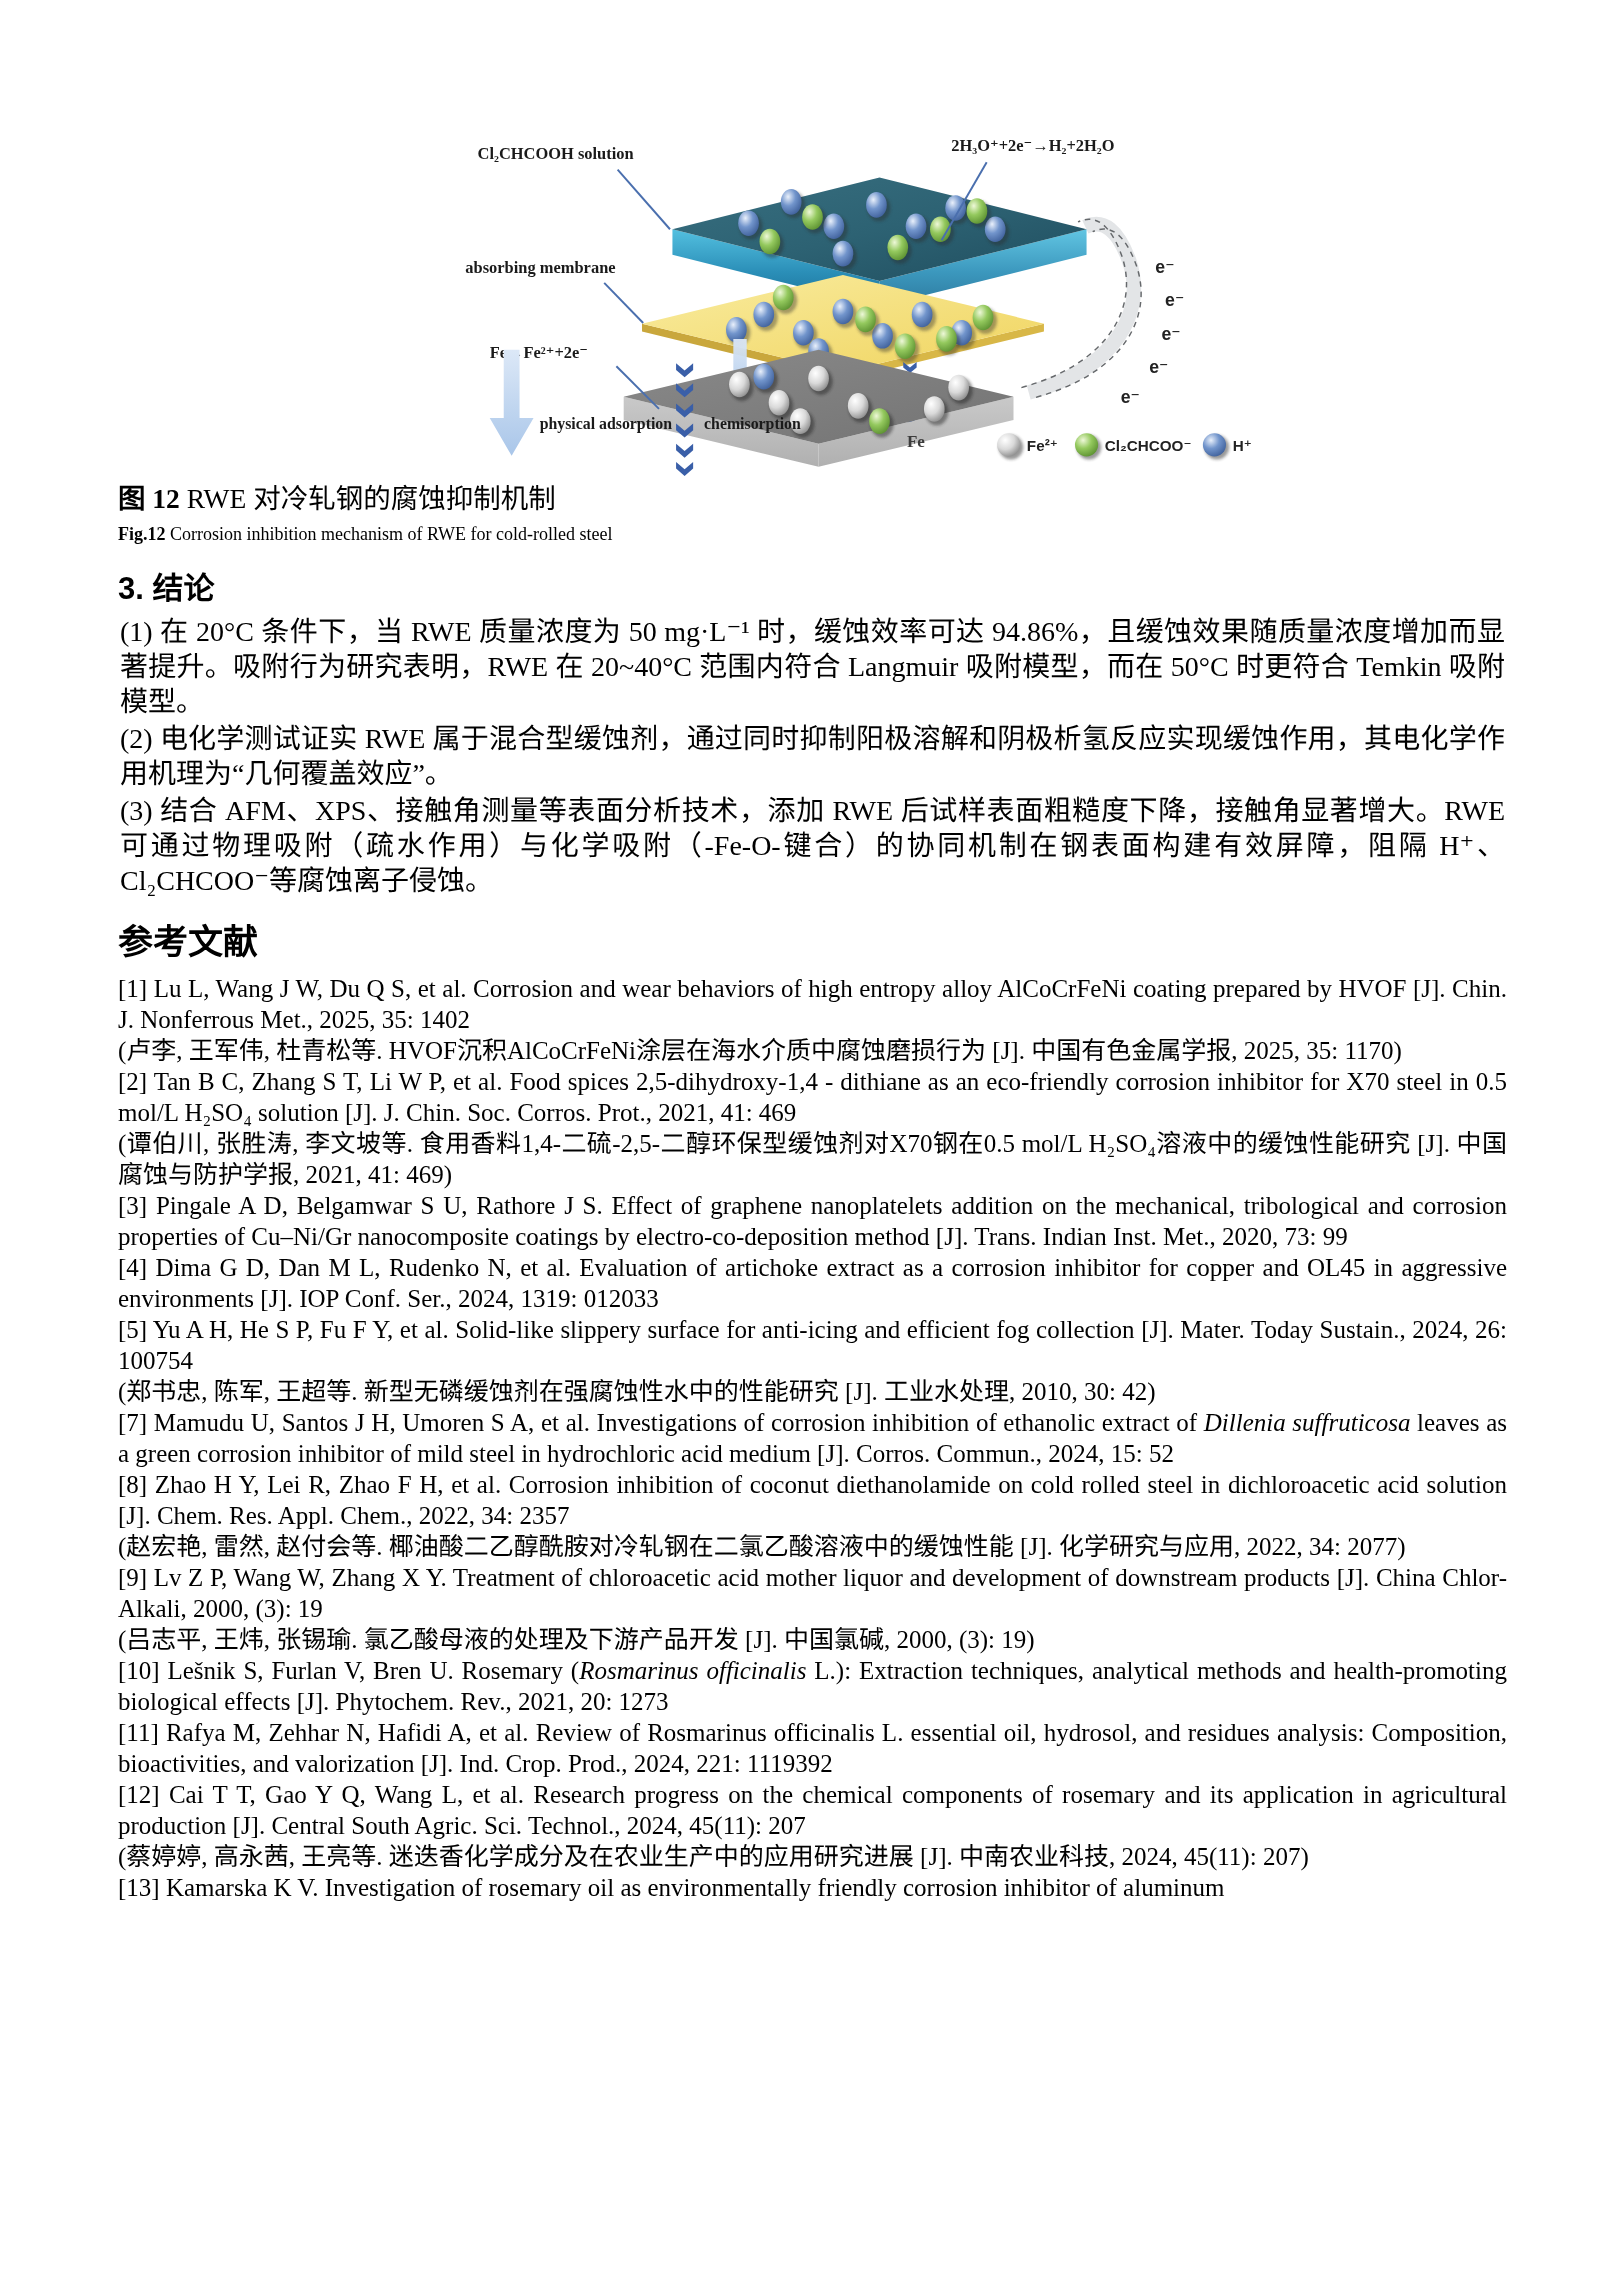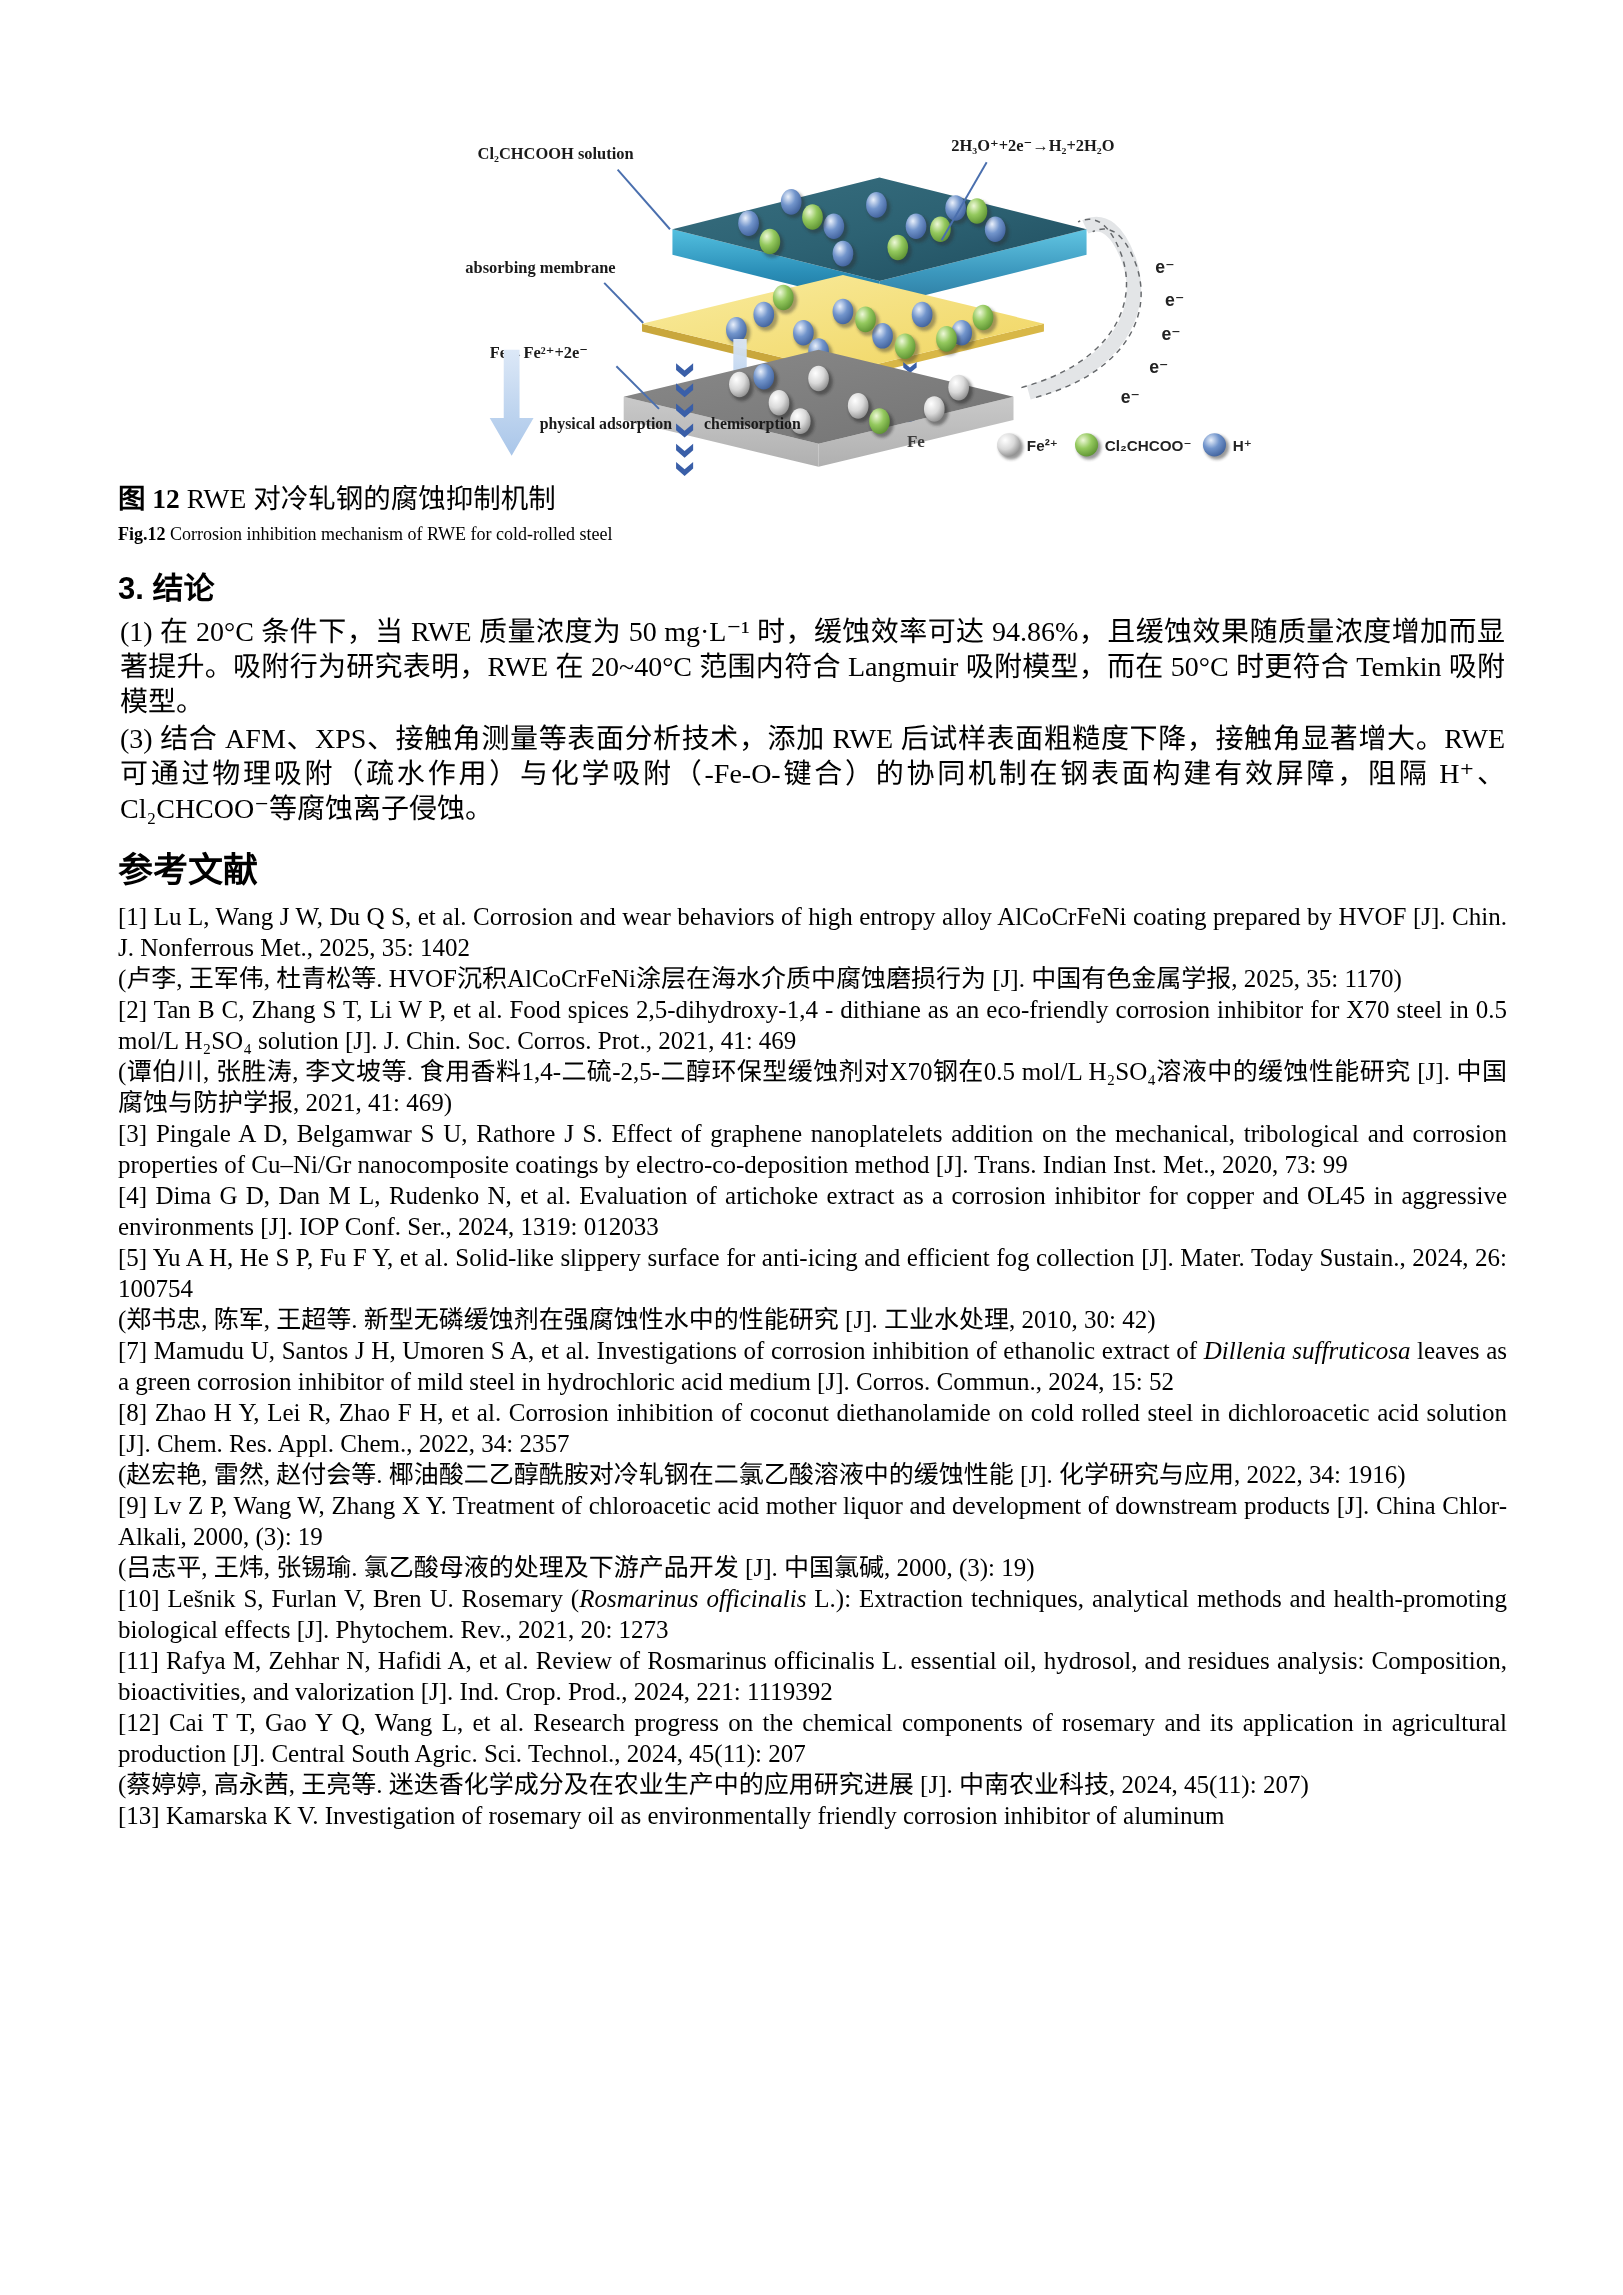--- a/index.html
+++ b/index.html
@@ -375,34 +375,35 @@
           </g>
         </g>
       </svg>
     </div>
 
     <p class="caption"><span class="bold">图 12</span><span> RWE 对冷轧钢的腐蚀抑制机制</span></p>
     <p class="caption en"><span class="bold">Fig.12</span><span> Corrosion inhibition mechanism of RWE for cold-rolled steel</span></p>
 
     <h2 class="sec-heading">3. 结论</h2>
     <p class="para">(1) 在 20°C 条件下，当 RWE 质量浓度为 50 mg·L⁻¹ 时，缓蚀效率可达 94.86%，且缓蚀效果随质量浓度增加而显著提升。吸附行为研究表明，RWE 在 20~40°C 范围内符合 Langmuir 吸附模型，而在 50°C 时更符合 Temkin 吸附模型。</p>
+    <p class="para">(2) 电化学测试证实 RWE 属于混合型缓蚀剂，通过同时抑制阳极溶解和阴极析氢反应实现缓蚀作用，其电化学作用机理为“几何覆盖效应”。</p>
     <p class="para">(3) 结合 AFM、XPS、接触角测量等表面分析技术，添加 RWE 后试样表面粗糙度下降，接触角显著增大。RWE 可通过物理吸附（疏水作用）与化学吸附（-Fe-O-键合）的协同机制在钢表面构建有效屏障，阻隔 H⁺、Cl₂CHCOO⁻等腐蚀离子侵蚀。</p>
 
     <h2 class="refs-heading">参考文献</h2>
     <p class="ref-p"><span>[1] Lu L, Wang J W, Du Q S, et al. Corrosion and wear behaviors of high entropy alloy AlCoCrFeNi coating prepared by HVOF [J]. Chin. J. Nonferrous Met., 2025, 35: 1402</span></p>
     <p class="ref-p"><span>(卢李, 王军伟, 杜青松等. HVOF沉积AlCoCrFeNi涂层在海水介质中腐蚀磨损行为 [J]. 中国有色金属学报, 2025, 35: 1170)</span></p>
     <p class="ref-p"><span>[2] Tan B C, Zhang S T, Li W P, et al. Food spices 2,5-dihydroxy-1,4 - dithiane as an eco-friendly corrosion inhibitor for X70 steel in 0.5 mol/L H₂SO₄ solution [J]. J. Chin. Soc. Corros. Prot., 2021, 41: 469</span></p>
     <p class="ref-p"><span>(谭伯川, 张胜涛, 李文坡等. 食用香料1,4-二硫-2,5-二醇环保型缓蚀剂对X70钢在0.5 mol/L H₂SO₄溶液中的缓蚀性能研究 [J]. 中国腐蚀与防护学报, 2021, 41: 469)</span></p>
     <p class="ref-p"><span>[3] Pingale A D, Belgamwar S U, Rathore J S. Effect of graphene nanoplatelets addition on the mechanical, tribological and corrosion properties of Cu–Ni/Gr nanocomposite coatings by electro-co-deposition method [J]. Trans. Indian Inst. Met., 2020, 73: 99</span></p>
     <p class="ref-p"><span>[4] Dima G D, Dan M L, Rudenko N, et al. Evaluation of artichoke extract as a corrosion inhibitor for copper and OL45 in aggressive environments [J]. IOP Conf. Ser., 2024, 1319: 012033</span></p>
     <p class="ref-p"><span>[5] Yu A H, He S P, Fu F Y, et al. Solid-like slippery surface for anti-icing and efficient fog collection [J]. Mater. Today Sustain., 2024, 26: 100754</span></p>
     <p class="ref-p"><span>(郑书忠, 陈军, 王超等. 新型无磷缓蚀剂在强腐蚀性水中的性能研究 [J]. 工业水处理, 2010, 30: 42)</span></p>
     <p class="ref-p"><span>[7] Mamudu U, Santos J H, Umoren S A, et al. Investigations of corrosion inhibition of ethanolic extract of </span><span class="em">Dillenia suffruticosa</span><span> leaves as a green corrosion inhibitor of mild steel in hydrochloric acid medium [J]. Corros. Commun., 2024, 15: 52</span></p>
     <p class="ref-p"><span>[8] Zhao H Y, Lei R, Zhao F H, et al. Corrosion inhibition of coconut diethanolamide on cold rolled steel in dichloroacetic acid solution [J]. Chem. Res. Appl. Chem., 2022, 34: 2357</span></p>
-    <p class="ref-p"><span>(赵宏艳, 雷然, 赵付会等. 椰油酸二乙醇酰胺对冷轧钢在二氯乙酸溶液中的缓蚀性能 [J]. 化学研究与应用, 2022, 34: 1916)</span></p>
+    <p class="ref-p"><span>(赵宏艳, 雷然, 赵付会等. 椰油酸二乙醇酰胺对冷轧钢在二氯乙酸溶液中的缓蚀性能 [J]. 化学研究与应用, 2022, 34: 2077)</span></p>
     <p class="ref-p"><span>[9] Lv Z P, Wang W, Zhang X Y. Treatment of chloroacetic acid mother liquor and development of downstream products [J]. China Chlor-Alkali, 2000, (3): 19</span></p>
     <p class="ref-p"><span>(吕志平, 王炜, 张锡瑜. 氯乙酸母液的处理及下游产品开发 [J]. 中国氯碱, 2000, (3): 19)</span></p>
     <p class="ref-p"><span>[10] Lešnik S, Furlan V, Bren U. Rosemary (</span><span class="em">Rosmarinus officinalis</span><span> L.): Extraction techniques, analytical methods and health-promoting biological effects [J]. Phytochem. Rev., 2021, 20: 1273</span></p>
     <p class="ref-p"><span>[11] Rafya M, Zehhar N, Hafidi A, et al. Review of Rosmarinus officinalis L. essential oil, hydrosol, and residues analysis: Composition, bioactivities, and valorization [J]. Ind. Crop. Prod., 2024, 221: 1119392</span></p>
     <p class="ref-p"><span>[12] Cai T T, Gao Y Q, Wang L, et al. Research progress on the chemical components of rosemary and its application in agricultural production [J]. Central South Agric. Sci. Technol., 2024, 45(11): 207</span></p>
     <p class="ref-p"><span>(蔡婷婷, 高永茜, 王亮等. 迷迭香化学成分及在农业生产中的应用研究进展 [J]. 中南农业科技, 2024, 45(11): 207)</span></p>
     <p class="ref-p"><span>[13] Kamarska K V. Investigation of rosemary oil as environmentally friendly corrosion inhibitor of aluminum</span></p>
 
   </div>
 </div>

